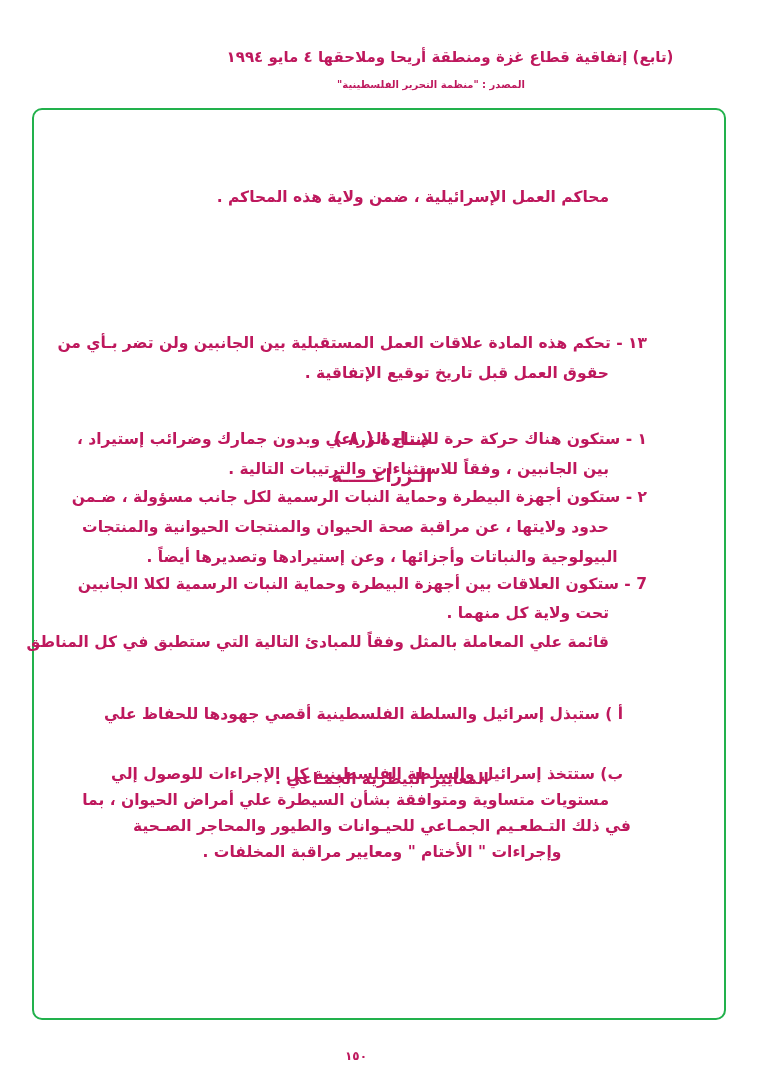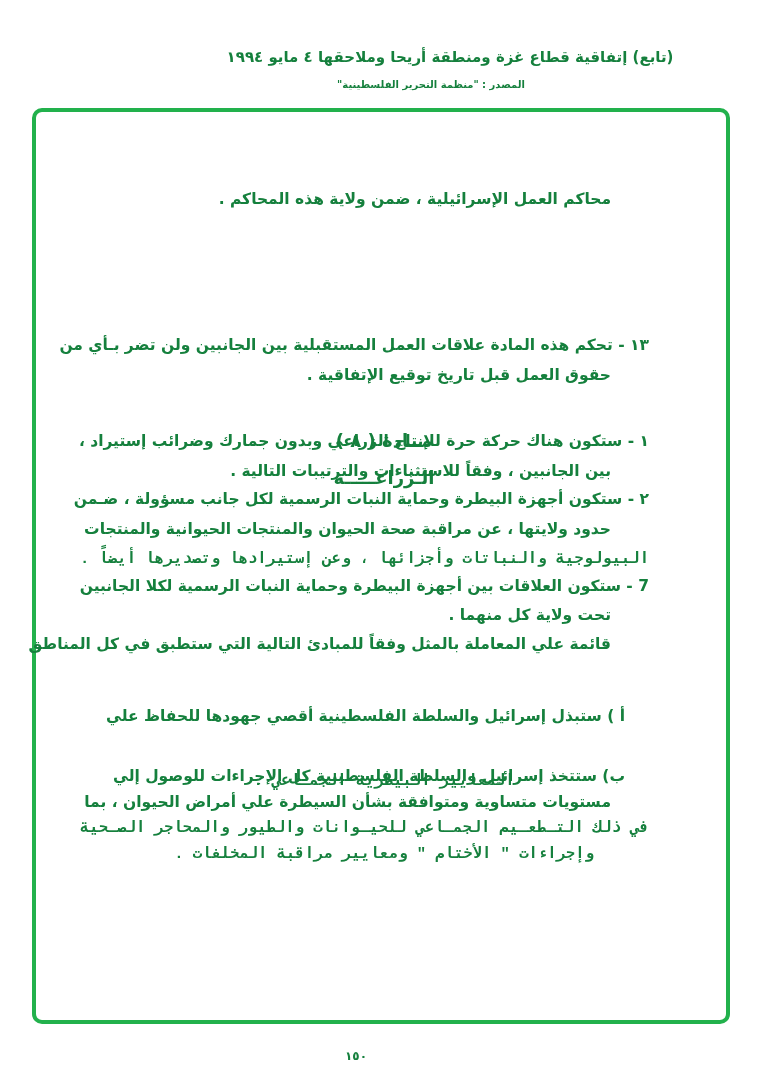--- a/index.html
+++ b/index.html
@@ -2,52 +2,52 @@
 <html lang="ar"><head>
 <meta charset="utf-8">
 <style>
   html,body { margin:0; padding:0; background:#e8e8e8; }
   .page {
     position:relative;
     width:764px; height:1082px;
     margin:0 auto;
     background:#ffffff;
     font-family:"DejaVu Sans", sans-serif;
-    color:#15803d;
+    color:#be185d;
     overflow:hidden;
   }
   .rtl { direction:rtl; unicode-bidi:embed; }
 
   
   .header-title {
     position:absolute; top:48px; left:140px; width:620px;
     text-align:center; font-size:15px; font-weight:bold;
     letter-spacing:0.2px; white-space:nowrap;
   }
   .header-source {
     position:absolute; top:79px; left:121px; width:620px;
     text-align:center; font-size:10px; font-weight:bold;
     white-space:nowrap;
   }
 
   
   .doc-frame {
     position:absolute; left:32px; top:108px;
     width:690px; height:908px;
-    border:4px solid #0ea5e9;
+    border:2px solid #0ea5e9;
     border-radius:10px;
     background:#ffffff;
   }
 
   
   .block { position:absolute; left:83px; right:77px; }
   .line  { line-height:30px; font-size:15.5px; font-weight:bold; white-space:nowrap; }
   .l-first { }
   .l-ind   { text-align:right; padding-right:38px; }
-  .l-ctr   { text-align:center;font-family:Liberation Mono, monospace; }
+  .l-ctr   { text-align:center; }
 
   .cont-block  { top:72px;  }
   .p13-block   { top:218px; }
   .head-block  { top:310px; text-align:center; }
   .p1-block    { top:314px; }
   .p2-block    { top:372px; }
   .p3-block    { top:460px; }
   .p3-block .line { line-height:29px; }
   .ia-block    { top:554px; }
   .ia-block .line { line-height:29px;margin-top:36px; }

